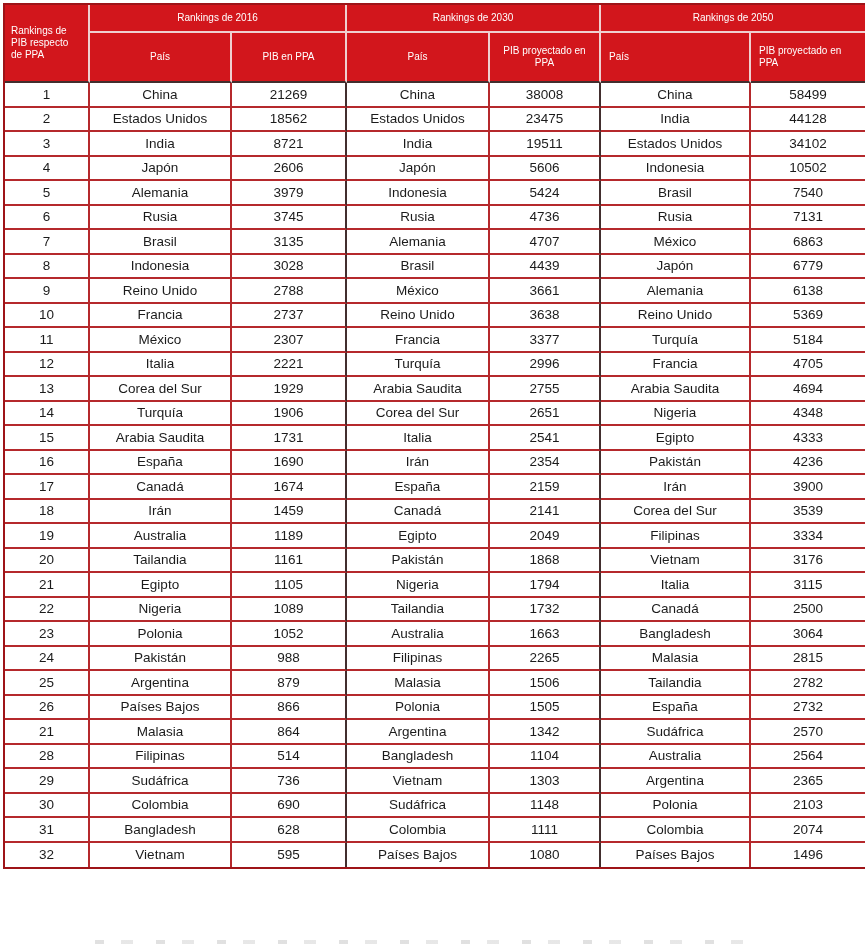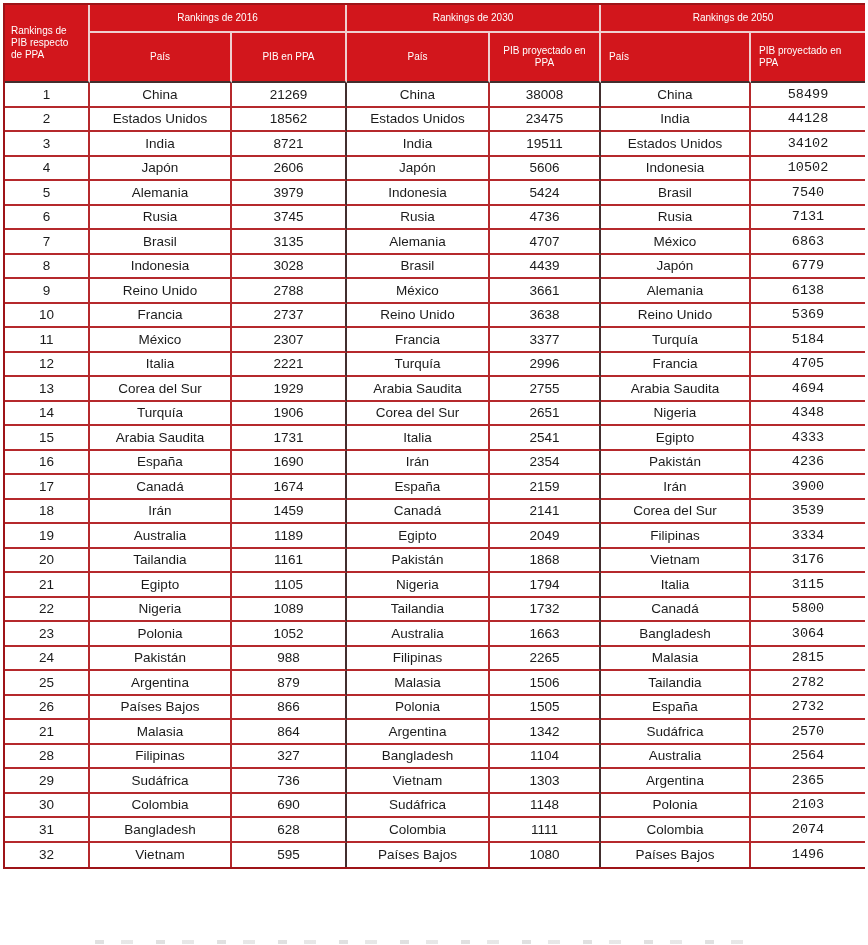--- a/index.html
+++ b/index.html
@@ -48,21 +48,21 @@
   tbody td{
     background:var(--row-bg);
     color:var(--cell-text);
     font-size:13.5px;text-align:center;vertical-align:middle;
     height:24.5px;padding:0 3px;
     border-right:2px solid var(--row-border);
     border-bottom:2px solid var(--row-border);
     white-space:nowrap;
   }
   tbody td.sec-end{border-right:2px solid var(--section-border);}
-  tbody td:last-child{border-right:none;font-family:Liberation Mono, monospace;}
+  tbody td:last-child{border-right:none;}
   tbody tr:last-child td{border-bottom:none;}
   
   .cropped-caption{
     position:absolute;left:95px;top:940px;width:660px;height:4px;
     background:repeating-linear-gradient(90deg,
       #c8c8c8 0 9px, transparent 9px 26px,
       #d4d4d4 26px 38px, transparent 38px 61px);
     opacity:.55;
   }
 </style>
@@ -286,21 +286,21 @@
           <td>Italia</td>
           <td>3115</td>
         </tr>
         <tr>
           <td>22</td>
           <td>Nigeria</td>
           <td class="sec-end">1089</td>
           <td>Tailandia</td>
           <td class="sec-end">1732</td>
           <td>Canadá</td>
-          <td>5800</td>
+          <td>2500</td>
         </tr>
         <tr>
           <td>23</td>
           <td>Polonia</td>
           <td class="sec-end">1052</td>
           <td>Australia</td>
           <td class="sec-end">1663</td>
           <td>Bangladesh</td>
           <td>3064</td>
         </tr>
@@ -336,21 +336,21 @@
           <td>Malasia</td>
           <td class="sec-end">864</td>
           <td>Argentina</td>
           <td class="sec-end">1342</td>
           <td>Sudáfrica</td>
           <td>2570</td>
         </tr>
         <tr>
           <td>28</td>
           <td>Filipinas</td>
-          <td class="sec-end">327</td>
+          <td class="sec-end">514</td>
           <td>Bangladesh</td>
           <td class="sec-end">1104</td>
           <td>Australia</td>
           <td>2564</td>
         </tr>
         <tr>
           <td>29</td>
           <td>Sudáfrica</td>
           <td class="sec-end">736</td>
           <td>Vietnam</td>

